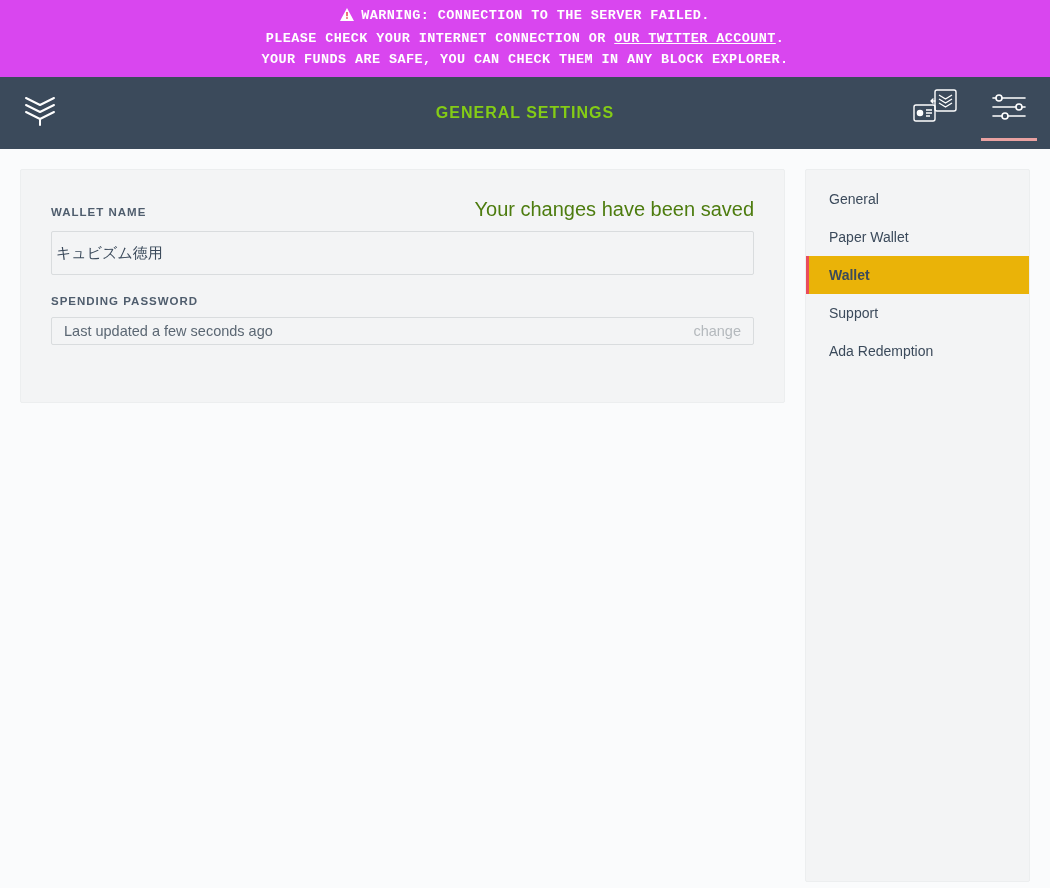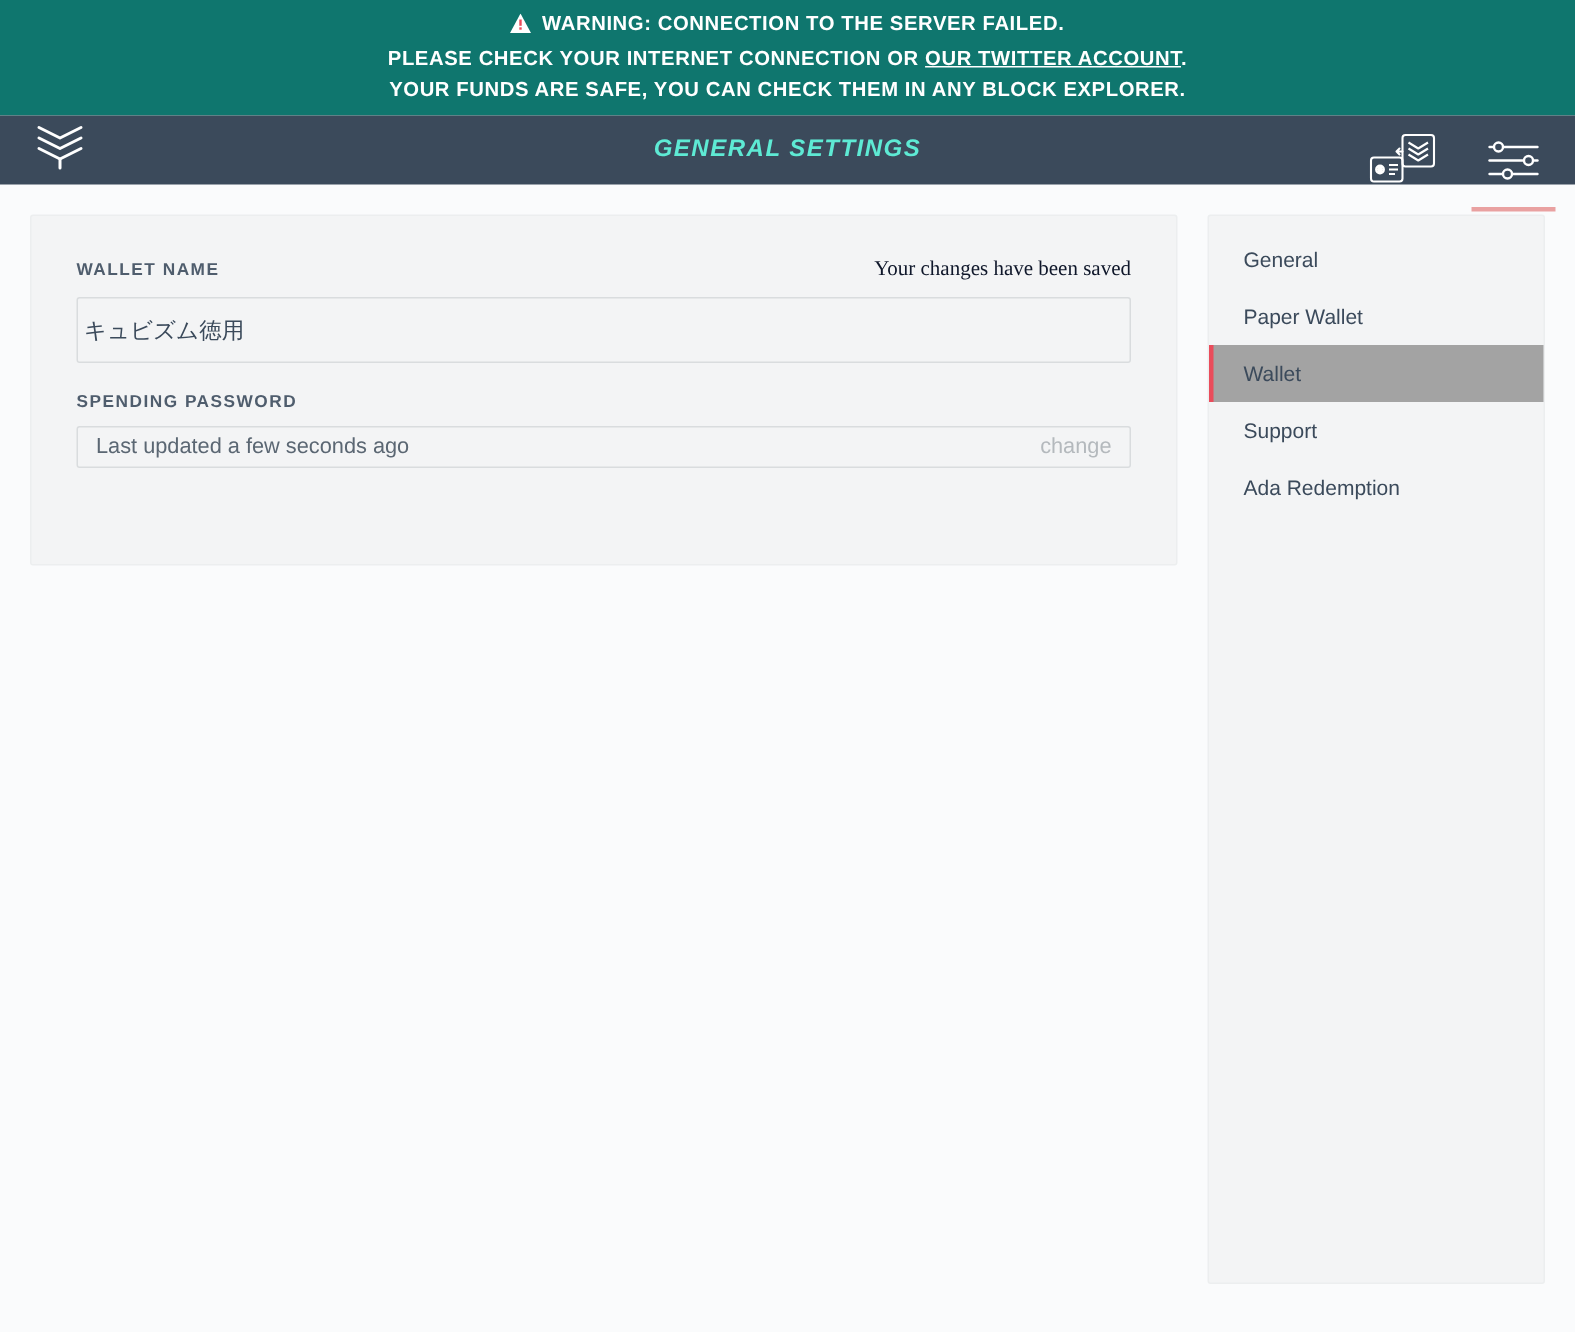--- a/index.html
+++ b/index.html
@@ -6,51 +6,51 @@
     body {
       font-family: -apple-system, BlinkMacSystemFont, "Segoe UI", Helvetica, Arial, sans-serif;
       width: 1050px;
       height: 888px;
       background: #fafbfc;
       color: #3b4a5b;
     }
 
     
     .warning-banner {
-      background: #0f766e;
+      background: #d946ef;
       color: #fff;
       text-align: center;
       padding: 5px 0 7px 0;
       font-size: 13.5px;
       font-weight: 700;
       letter-spacing: 0.4px;
       line-height: 21px;
+      font-family: Liberation Mono, monospace;
     }
     .warning-banner .line {
       display: block;
     }
     .warning-banner .icon-inline {
       display: inline-block;
       vertical-align: -2px;
       margin-right: 7px;
     }
     .warning-banner a {
       color: #fff;
       text-decoration: underline;
     }
 
     
     .header-bar {
       background: #3b4a5b;
-      height: 46px;
+      height: 72px;
       display: flex;
       align-items: center;
       position: relative;
-      color: #5eead4;
-      font-style: italic;
+      color: #84cc16;
     }
     .header-logo {
       width: 84px;
       display: flex;
       justify-content: flex-start;
       padding-left: 22px;
     }
     .header-title {
       position: absolute;
       left: 0; right: 0;
@@ -120,23 +120,22 @@
       align-items: baseline;
       margin-bottom: 10px;
     }
     .field-label {
       font-size: 11.5px;
       font-weight: 700;
       letter-spacing: 1px;
       color: #4f5d6d;
     }
     .save-hint {
-      font-size: 14px;
-      color: #0f172a;
-      font-family: Liberation Serif, serif;
+      font-size: 20px;
+      color: #4d7c0f;
     }
     .text-input {
       width: 100%;
       height: 44px;
       border: 1px solid #d9dcde;
       border-radius: 2px;
       background: #f3f4f5;
       padding: 0 4px;
       font-size: 15px;
       color: #3b4a5b;
@@ -173,22 +172,22 @@
     
     .side-item {
       display: block;
       padding: 11px 20px;
       font-size: 14px;
       color: #3b4a5b;
       cursor: pointer;
       border-left: 3px solid transparent;
     }
     .side-item.active {
-      background: #a3a3a3;
-      font-weight: 400;
+      background: #eab308;
+      font-weight: 700;
       border-left-color: #ea4c5b;
     }
   </style>
 </head>
 <body>
 
 <div class="warning-banner">
   <span class="line">
     <span class="icon-inline">
       <svg width="14" height="13" viewBox="0 0 14 13">

